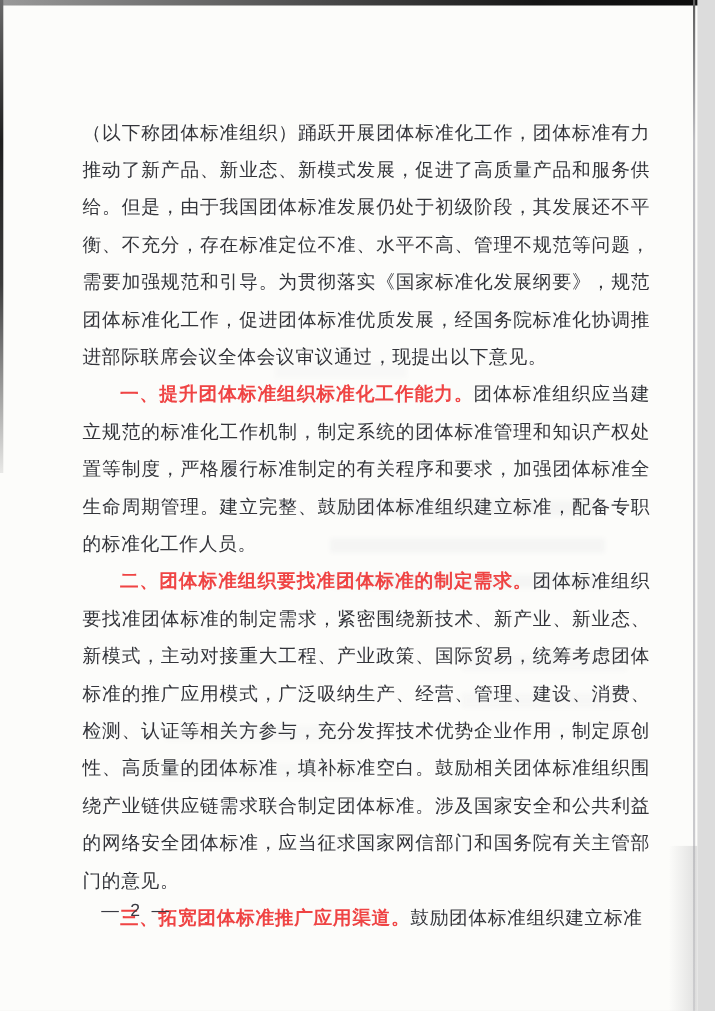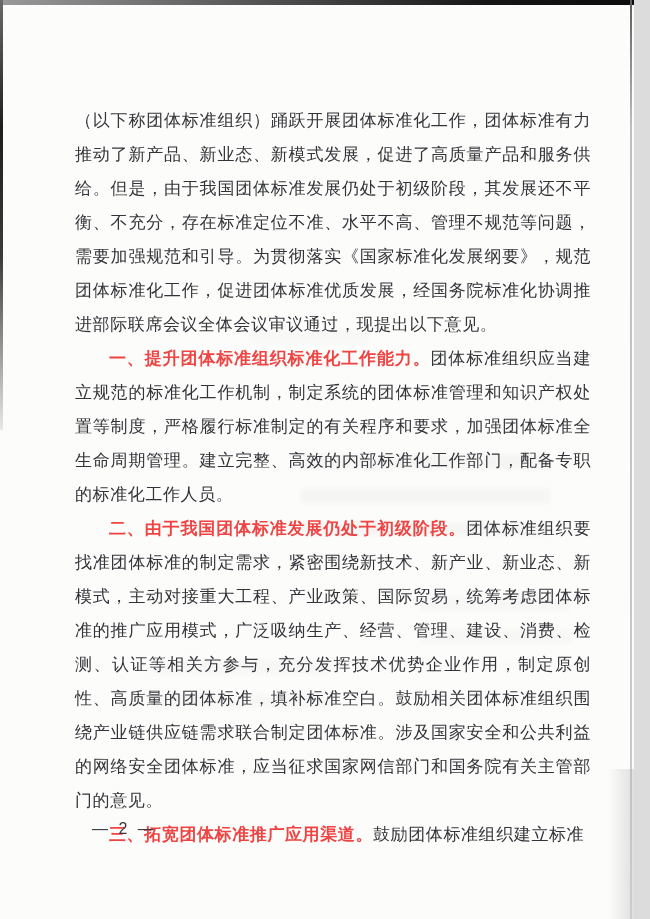--- a/index.html
+++ b/index.html
@@ -69,19 +69,19 @@
   <div class="edge-right"></div>
   <div class="corner-curl"></div>
 
   <div class="ghost g1"></div>
   <div class="ghost g2"></div>
   <div class="ghost g3"></div>
   <div class="ghost g4"></div>
 
   <main class="doc-body" id="doc-body">
       <p class="para"><span class="seg">（以下称团体标准组织）踊跃开展团体标准化工作，团体标准有力推动了新产品、新业态、新模式发展，促进了高质量产品和服务供给。但是，由于我国团体标准发展仍处于初级阶段，其发展还不平衡、不充分，存在标准定位不准、水平不高、管理不规范等问题，需要加强规范和引导。为贯彻落实《国家标准化发展纲要》，规范团体标准化工作，促进团体标准优质发展，经国务院标准化协调推进部际联席会议全体会议审议通过，现提出以下意见。</span></p>
-      <p class="para indent"><span class="seg bold">一、提升团体标准组织标准化工作能力。</span><span class="seg">团体标准组织应当建立规范的标准化工作机制，制定系统的团体标准管理和知识产权处置等制度，严格履行标准制定的有关程序和要求，加强团体标准全生命周期管理。建立完整、高效的内部标准化工作部门，配备专职的标准化工作人员。</span></p>
-      <p class="para indent"><span class="seg bold">二、由于我国团体标准发展仍处于初级阶段。</span><span class="seg">团体标准组织要找准团体标准的制定需求，紧密围绕新技术、新产业、新业态、新模式，主动对接重大工程、产业政策、国际贸易，统筹考虑团体标准的推广应用模式，广泛吸纳生产、经营、管理、建设、消费、检测、认证等相关方参与，充分发挥技术优势企业作用，制定原创性、高质量的团体标准，填补标准空白。鼓励相关团体标准组织围绕产业链供应链需求联合制定团体标准。涉及国家安全和公共利益的网络安全团体标准，应当征求国家网信部门和国务院有关主管部门的意见。</span></p>
+      <p class="para indent"><span class="seg bold">一、提升团体标准组织标准化工作能力。</span><span class="seg">团体标准组织应当建立规范的标准化工作机制，制定系统的团体标准管理和知识产权处置等制度，严格履行标准制定的有关程序和要求，加强团体标准全生命周期管理。建立完整、鼓励团体标准组织建立标准，配备专职的标准化工作人员。</span></p>
+      <p class="para indent"><span class="seg bold">二、团体标准组织要找准团体标准的制定需求。</span><span class="seg">团体标准组织要找准团体标准的制定需求，紧密围绕新技术、新产业、新业态、新模式，主动对接重大工程、产业政策、国际贸易，统筹考虑团体标准的推广应用模式，广泛吸纳生产、经营、管理、建设、消费、检测、认证等相关方参与，充分发挥技术优势企业作用，制定原创性、高质量的团体标准，填补标准空白。鼓励相关团体标准组织围绕产业链供应链需求联合制定团体标准。涉及国家安全和公共利益的网络安全团体标准，应当征求国家网信部门和国务院有关主管部门的意见。</span></p>
       <p class="para indent"><span class="seg bold">三、拓宽团体标准推广应用渠道。</span><span class="seg">鼓励团体标准组织建立标准</span></p>
     </main>
 
   <div class="page-number">— 2 —</div>
 </div>
 
 </body></html>

